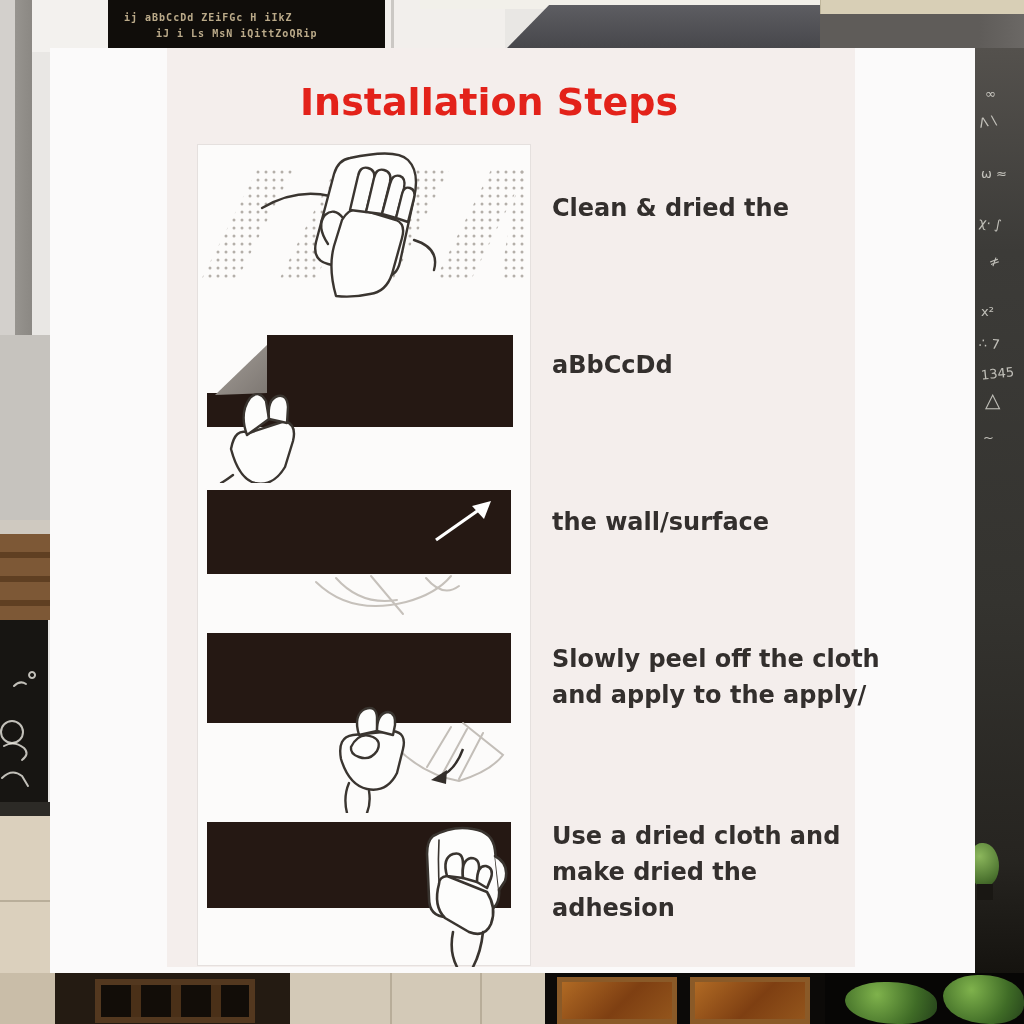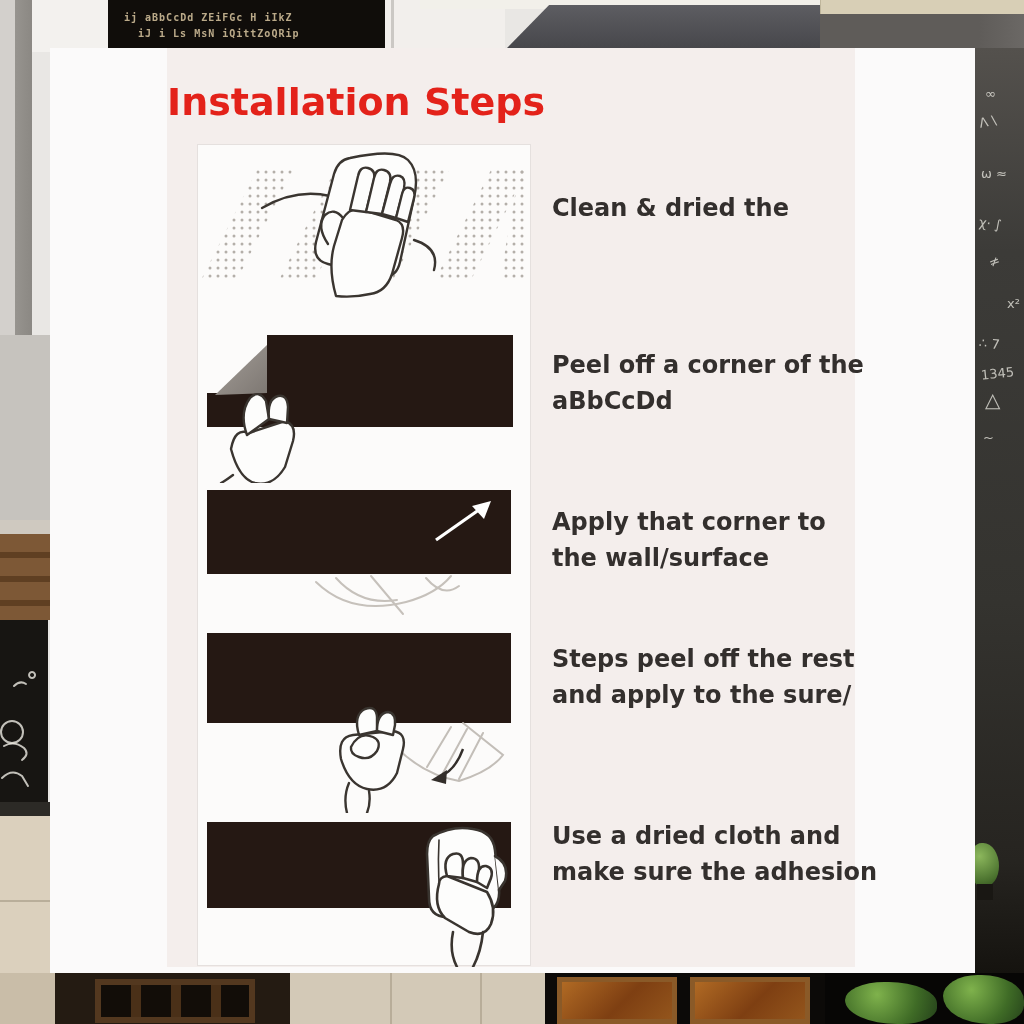--- a/index.html
+++ b/index.html
@@ -9,21 +9,21 @@
   
   .ph{z-index:0;}
   .left-wall-1{left:0;top:0;width:15px;height:335px;background:#d3d0cc;}
   .left-wall-2{left:15px;top:0;width:17px;height:335px;background:linear-gradient(90deg,#97948f,#8b8883);}
   .left-wall-3{left:32px;top:0;width:76px;height:52px;background:#f3f1ee;}
   .left-wall-4{left:0;top:335px;width:50px;height:190px;background:#c6c3be;}
   .menu-board{left:108px;top:0;width:277px;height:52px;background:#100d0a;}
   .menu-line{position:absolute;color:#d9c6a0;font:bold 10px "DejaVu Sans Mono","Liberation Mono",monospace;
              letter-spacing:1px;opacity:.85;white-space:nowrap;}
   .menu-line.l1{left:16px;top:12px;}
-  .menu-line.l2{left:30px;top:28px;text-align:right;}
+  .menu-line.l2{left:48px;top:28px;text-align:right;}
   .mid-wall{left:385px;top:0;width:120px;height:52px;background:#f2efec;}
   .mid-wall-line{left:391px;top:0;width:3px;height:52px;background:#cbc8c4;}
   .upper-cab{left:420px;top:0;width:400px;height:9px;background:#f2f0ea;}
   .hood{left:505px;top:5px;width:315px;height:45px;background:linear-gradient(180deg,#5d5d62,#46464a);
         clip-path:polygon(0 100%,14% 0,100% 0,100% 100%);}
   .tr-beige{left:820px;top:0;width:204px;height:14px;background:#d8cfb6;border-left:1px solid #bfb69c;}
   .tr-concrete{left:820px;top:14px;width:204px;height:36px;background:linear-gradient(90deg,#5f5c59 78%,#6b6865);}
   .right-board{left:975px;top:48px;width:49px;height:925px;
                background:linear-gradient(180deg,#54514d,#3c3b38 22%,#34332f 60%,#262420 88%,#15130f);}
   .scrib{position:absolute;color:rgba(238,236,228,.75);font-size:13px;white-space:nowrap;}
@@ -48,21 +48,21 @@
   .b-seam{position:absolute;top:0;width:2px;height:100%;background:#b8ad99;}
   .frames-zone{left:545px;top:973px;width:280px;height:51px;background:#0c0a08;}
   .frame{position:absolute;top:4px;width:120px;height:47px;box-sizing:border-box;border:5px solid #8a5a28;
          background:linear-gradient(135deg,#b06a24,#7e3f12 55%,#93551c);}
   .plants-zone{left:825px;top:973px;width:199px;height:51px;background:#070605;}
   .plant{position:absolute;border-radius:45% 55% 40% 60%;
          background:radial-gradient(circle at 35% 30%,#7fb24c,#3f6b26 60%,#24401a);}
   
   .panel{left:50px;top:48px;width:925px;height:925px;background:#fbfafa;z-index:1;}
   .sheet{left:167px;top:48px;width:688px;height:919px;background:#f4eeec;z-index:2;}
-  .title{left:167px;top:80px;width:644px;z-index:3;
+  .title{left:167px;top:80px;width:644px;text-align:center;z-index:3;
          font-size:38px;font-weight:bold;color:#e3221a;letter-spacing:0px;}
   .column{left:197px;top:144px;width:334px;height:822px;background:#fcfbfa;
           border:1px solid #e5e0de;box-sizing:border-box;z-index:3;}
   .illus{z-index:4;}
   .step-text{left:552px;width:336px;z-index:4;color:#332f2d;
              font-size:24px;font-weight:bold;line-height:36px;}
   .t1{top:190px;} .t2{top:347px;} .t3{top:504px;} .t4{top:641px;} .t5{top:818px;}
 </style>
 </head>
 <body>
@@ -85,21 +85,21 @@
   <div class="abs ph hood"></div>
   <div class="abs ph tr-beige"></div>
   <div class="abs ph tr-concrete"></div>
 
   <div class="abs ph right-board">
     <span class="scrib" style="left:10px;top:38px;">∞</span>
     <span class="scrib" style="left:4px;top:66px;transform:rotate(-12deg);">Λ  \</span>
     <span class="scrib" style="left:6px;top:118px;">ω ≈</span>
     <span class="scrib" style="left:4px;top:168px;transform:rotate(8deg);">χ· ∫</span>
     <span class="scrib" style="left:14px;top:206px;transform:rotate(-20deg);">≠</span>
-    <span class="scrib" style="left:6px;top:248px;margin-left:26px;">x²</span>
+    <span class="scrib" style="left:6px;top:256px;">x²</span>
     <span class="scrib" style="left:4px;top:288px;transform:rotate(6deg);">∴ 7</span>
     <span class="scrib" style="left:6px;top:318px;transform:rotate(-6deg);">1345</span>
     <span class="scrib tri" style="left:10px;top:340px;">△</span>
     <span class="scrib" style="left:8px;top:382px;">~</span>
     <div class="abs small-plant"></div>
     <div class="abs small-pot"></div>
   </div>
 
   <div class="abs ph shelf-top"></div>
   <div class="abs ph shelf">
@@ -234,29 +234,27 @@
       <path d="M238,64 Q232,86 244,98 L268,112 Q284,118 290,104 Q296,88 286,72 L246,56 Q238,57 238,64 Z" fill="#fdfdfc"></path>
       <path d="M252,112 Q248,132 256,147" fill="none"></path>
       <path d="M282,112 Q280,132 272,147" fill="none"></path>
     </g>
   </svg>
 
   <div class="abs step-text t1">
     <div>Clean &amp; dried the</div>
   </div>
   <div class="abs step-text t2">
-    <div>Peel off a corner of the</div>
     <div>aBbCcDd</div>
   </div>
   <div class="abs step-text t3">
-    <div>Apply that corner to</div>
     <div>the wall/surface</div>
   </div>
   <div class="abs step-text t4">
-    <div>Steps peel off the rest</div>
-    <div>and apply to the sure/</div>
+    <div>Slowly peel off the cloth</div>
+    <div>and apply to the apply/</div>
   </div>
   <div class="abs step-text t5">
     <div>Use a dried cloth and</div>
-    <div>make sure the adhesion</div>
+    <div>make dried the adhesion</div>
   </div>
 
 </div>
 
 </body></html>

